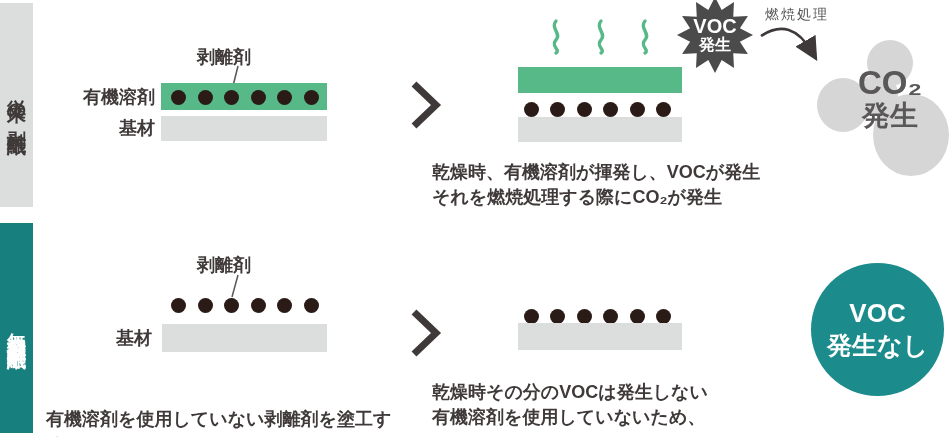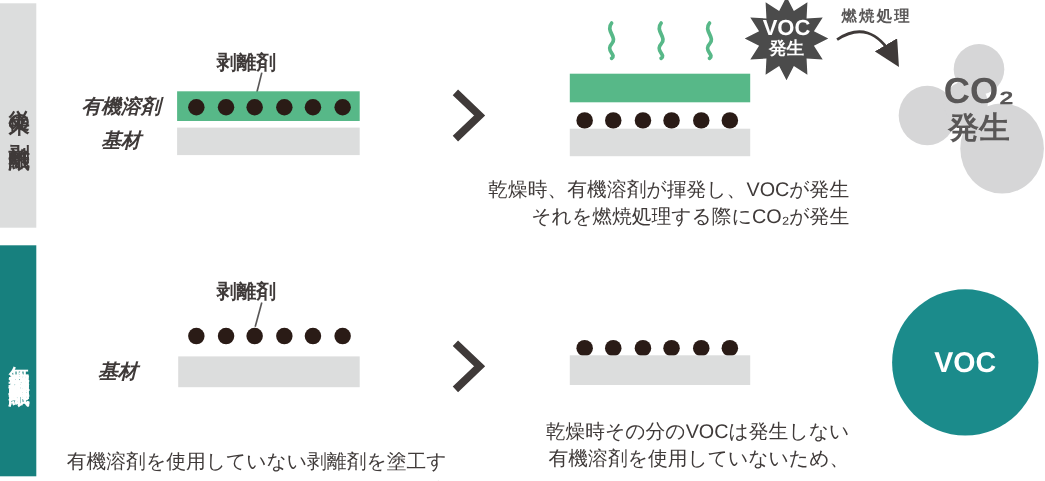--- a/index.html
+++ b/index.html
@@ -28,24 +28,24 @@
   
   .dots{position:absolute;height:15px;display:flex;justify-content:space-between;align-items:center;}
   .dots .dot{width:15px;height:15px;border-radius:50%;background:var(--dot);}
   .d1{left:171px;top:90px;width:148px;}
   .d2{left:524px;top:102px;width:147px;}
   .d3{left:171px;top:298px;width:148px;}
   .d4{left:524px;top:309px;width:147px;}
 
   
   .lbl{position:absolute;font-size:18px;font-weight:700;color:var(--text-dark);line-height:1.1;}
-  .lbl.right{text-align:center;font-style:italic;}
+  .lbl.right{text-align:right;}
   .lbl.center{text-align:left;}
-  .caption{position:absolute;font-size:18px;font-weight:400;color:var(--text-dark);text-align:right;line-height:25px;}
-  .small-gray{position:absolute;font-size:14px;font-weight:700;color:var(--text-gray);letter-spacing:2px;}
+  .caption{position:absolute;font-size:18px;font-weight:700;color:var(--text-dark);text-align:left;line-height:25px;}
+  .small-gray{position:absolute;font-size:14px;font-weight:400;color:var(--text-gray);letter-spacing:2px;}
 
   
   .burst{position:absolute;left:677px;top:-3px;width:76px;height:76px;background:var(--star-gray);
     display:flex;flex-direction:column;align-items:center;justify-content:center;
     clip-path:polygon(50% 0%,58.8% 17.2%,75% 6.7%,74% 26%,93.3% 25%,82.8% 41.2%,100% 50%,82.8% 58.8%,93.3% 75%,74% 74%,75% 93.3%,58.8% 82.8%,50% 100%,41.2% 82.8%,25% 93.3%,26% 74%,6.7% 75%,17.2% 58.8%,0% 50%,17.2% 41.2%,6.7% 25%,26% 26%,25% 6.7%,41.2% 17.2%);}
   .burst .l1{color:#fff;font-weight:700;font-size:20px;line-height:1;}
   .burst .l2{color:#fff;font-weight:700;font-size:16px;line-height:1.1;}
 
   
   .co2-text{position:absolute;left:822px;top:66px;width:136px;text-align:center;color:var(--text-gray);}
@@ -173,15 +173,16 @@
       <span class="dot"></span>
     </div>
   <div class="bar gray gr4"></div>
   <div class="caption" style="left:432px;top:380px;width:340px;">
     <div>乾燥時その分のVOCは発生しない</div>
     <div>有機溶剤を使用していないため、</div>
   </div>
 
   <div class="voc-badge">
     <span class="l1">VOC</span>
+    <span class="l2">発生なし</span>
   </div>
 
 </div>
 
 </body></html>

